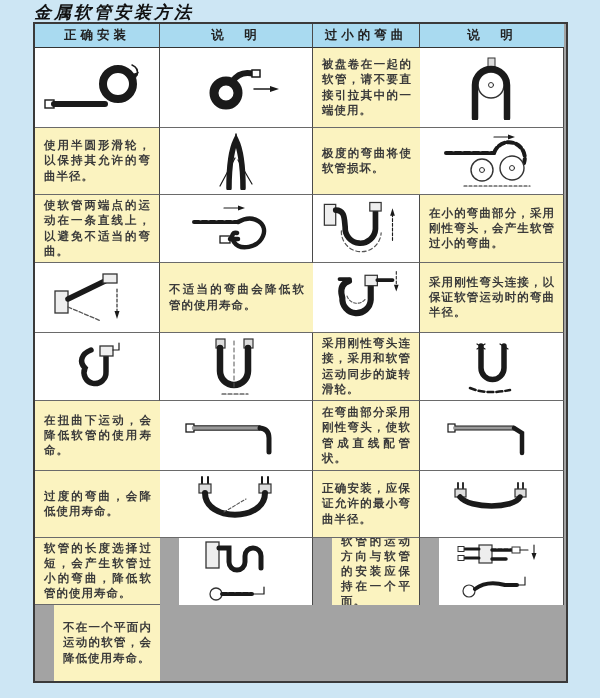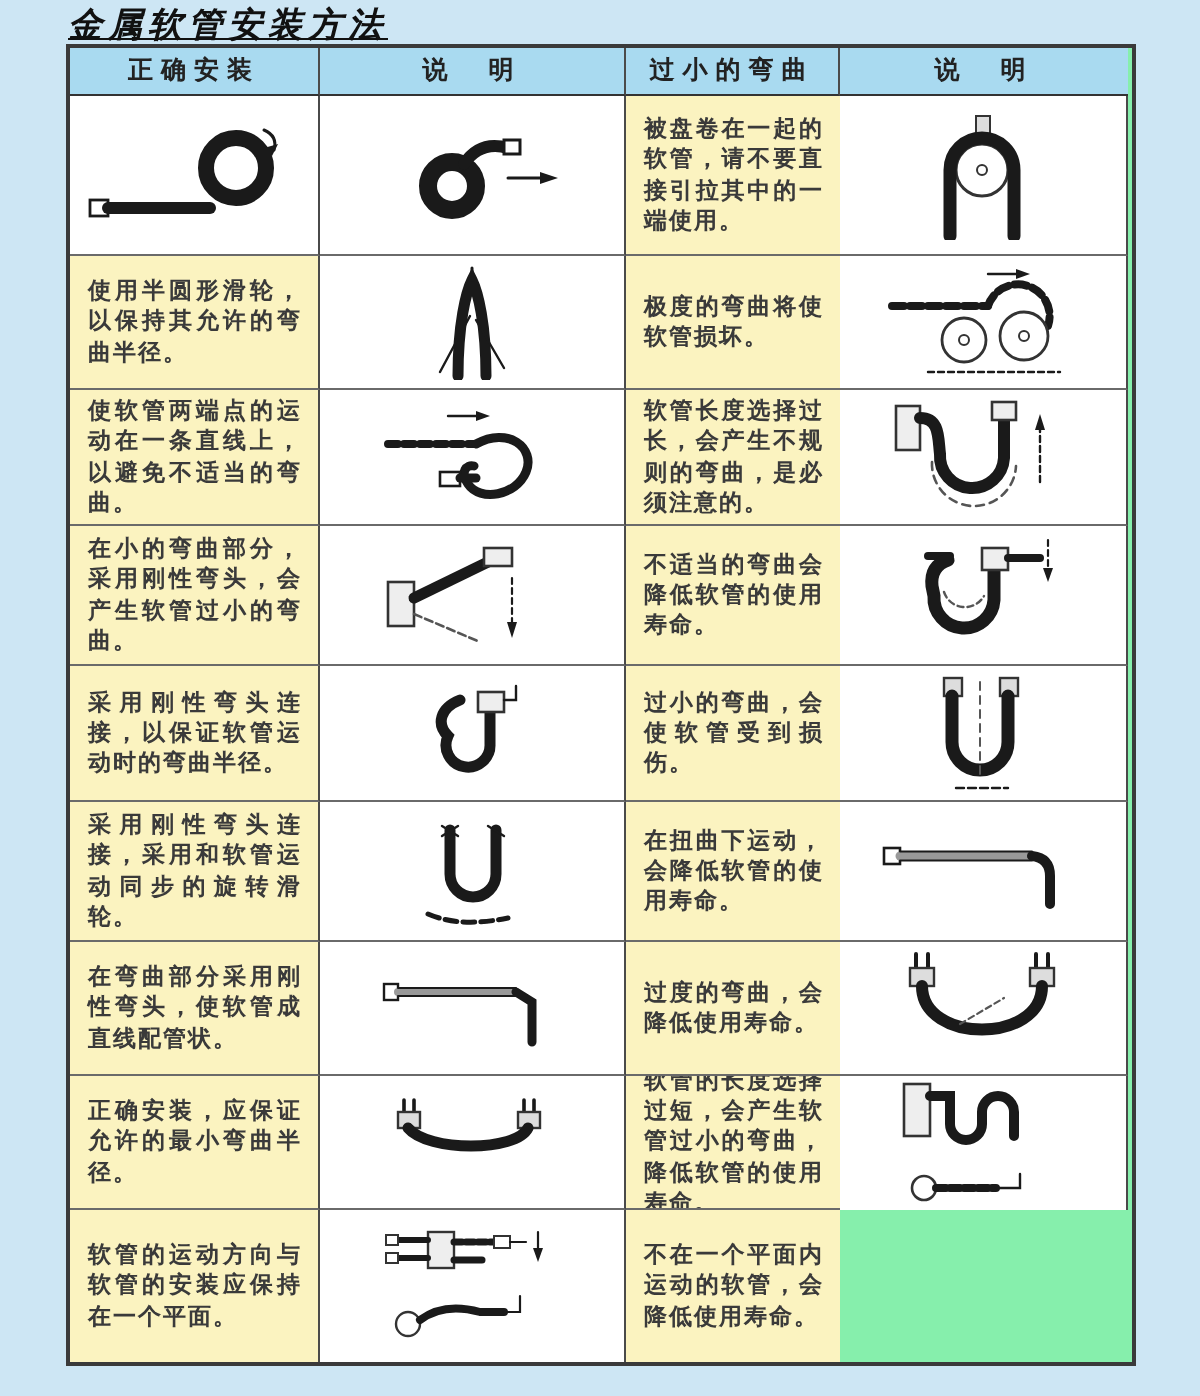--- a/index.html
+++ b/index.html
@@ -12,39 +12,38 @@
   }
   .title{
     position:absolute;left:34px;top:1px;
     font-family:"DejaVu Serif",serif;
     font-style:italic;
     font-weight:bold;
     font-size:17px;
     letter-spacing:3px;
     color:#111;
     margin:0;
-    text-decoration:underline;
   }
   .tbl{
     position:absolute;left:33px;top:22px;
     width:531px;
     display:grid;
     grid-template-columns:125px 153px 107px 144px;
     grid-template-rows:24px 80px 67px 68px 70px 68px 70px 67px 67px 76px;
     border:2px solid #3a3a3a;
-    background:#86efac;
+    background:#a3a3a3;
   }
   .cell{
     box-sizing:border-box;
     border-right:1px solid #4a4a4a;
     border-bottom:1px solid #6a6a6a;
     overflow:hidden;
   }
   .cell.lastcol{border-right:none;}
-  .cell.lastrow{border-bottom:none;}
+  .cell.lastrow{border-bottom:none;margin-left:19px;}
   .hcell{
     background:#a9daf0;
     display:flex;align-items:center;justify-content:center;
     font-weight:bold;font-size:12.5px;color:#222;
     letter-spacing:4px;
     border-bottom:1.5px solid #333;
   }
   .img{
     background:#ffffff;
     display:flex;align-items:center;justify-content:center;
@@ -131,21 +130,20 @@
   <div class="cell img">
     <svg width="96" height="58" viewBox="0 0 96 58" fill="none" stroke="#1a1a1a">
       <path d="M36 8 h14" stroke-width="1.2"></path>
       <path d="M50 5.5 l7 2.5 -7 2.5 z" fill="#1a1a1a" stroke="none"></path>
       <path d="M6 22 H50" stroke-width="4" stroke-dasharray="5 3"></path>
       <path d="M50 22 C66 13 80 24 75 36 C70 48 52 51 46 42 C42 36 45 32 49 33" stroke-width="4.5"></path>
       <rect x="32" y="36" width="10" height="7" fill="#fff" stroke-width="1.3"></rect>
       <path d="M42 39 h8" stroke-width="4.5"></path>
     </svg>
   </div>
-  <div class="cell desc lastcol">软管长度选择过长，会产生不规则的弯曲，是必须注意的。</div>
 
   <div class="cell img">
     <svg width="112" height="64" viewBox="0 0 112 64" fill="none" stroke="#1a1a1a">
       <rect x="12" y="6" width="12" height="22" fill="#eee" stroke="#333" stroke-width="1.3"></rect>
       <path d="M24 12 C34 12 33 22 34 30 A16 16 0 0 0 66 32 V12" stroke-width="6"></path>
       <rect x="60" y="4" width="12" height="9" fill="#eee" stroke="#333" stroke-width="1.3"></rect>
       <path d="M30 34 A21 21 0 0 0 72 36" stroke="#555" stroke-width="1.3" stroke-dasharray="4 3"></path>
       <path d="M84 16 V46" stroke-width="1.2" stroke-dasharray="3 2"></path>
       <path d="M81.5 18 L84 10 L86.5 18 z" fill="#1a1a1a" stroke="none"></path>
     </svg>
@@ -175,21 +173,20 @@
     </svg>
   </div>
   <div class="cell desc">采用刚性弯头连接，以保证软管运动时的弯曲半径。</div>
   <div class="cell img">
     <svg width="96" height="58" viewBox="0 0 96 58" fill="none" stroke="#1a1a1a">
       <path d="M42 12 C32 16 30 24 36 30 A11 11 0 1 0 57 34 V18" stroke-width="5.5"></path>
       <rect x="51" y="8" width="13" height="10" fill="#eee" stroke="#333" stroke-width="1.3"></rect>
       <path d="M64 12 h6 v-7" stroke-width="1.2"></path>
     </svg>
   </div>
-  <div class="cell desc lastcol">过小的弯曲，会使软管受到损伤。</div>
 
   <div class="cell img">
     <svg width="112" height="64" viewBox="0 0 112 64" fill="none" stroke="#1a1a1a">
       <rect x="36" y="4" width="9" height="9" fill="#ddd" stroke="#333" stroke-width="1.2"></rect>
       <rect x="64" y="4" width="9" height="9" fill="#ddd" stroke="#333" stroke-width="1.2"></rect>
       <path d="M40 13 V36 A14 14 0 0 0 68 36 V13" stroke-width="6.5"></path>
       <path d="M54 6 V54" stroke="#555" stroke-width="1" stroke-dasharray="4 3"></path>
       <path d="M42 59 h26" stroke-width="1.2" stroke-dasharray="4 2"></path>
     </svg>
   </div>

